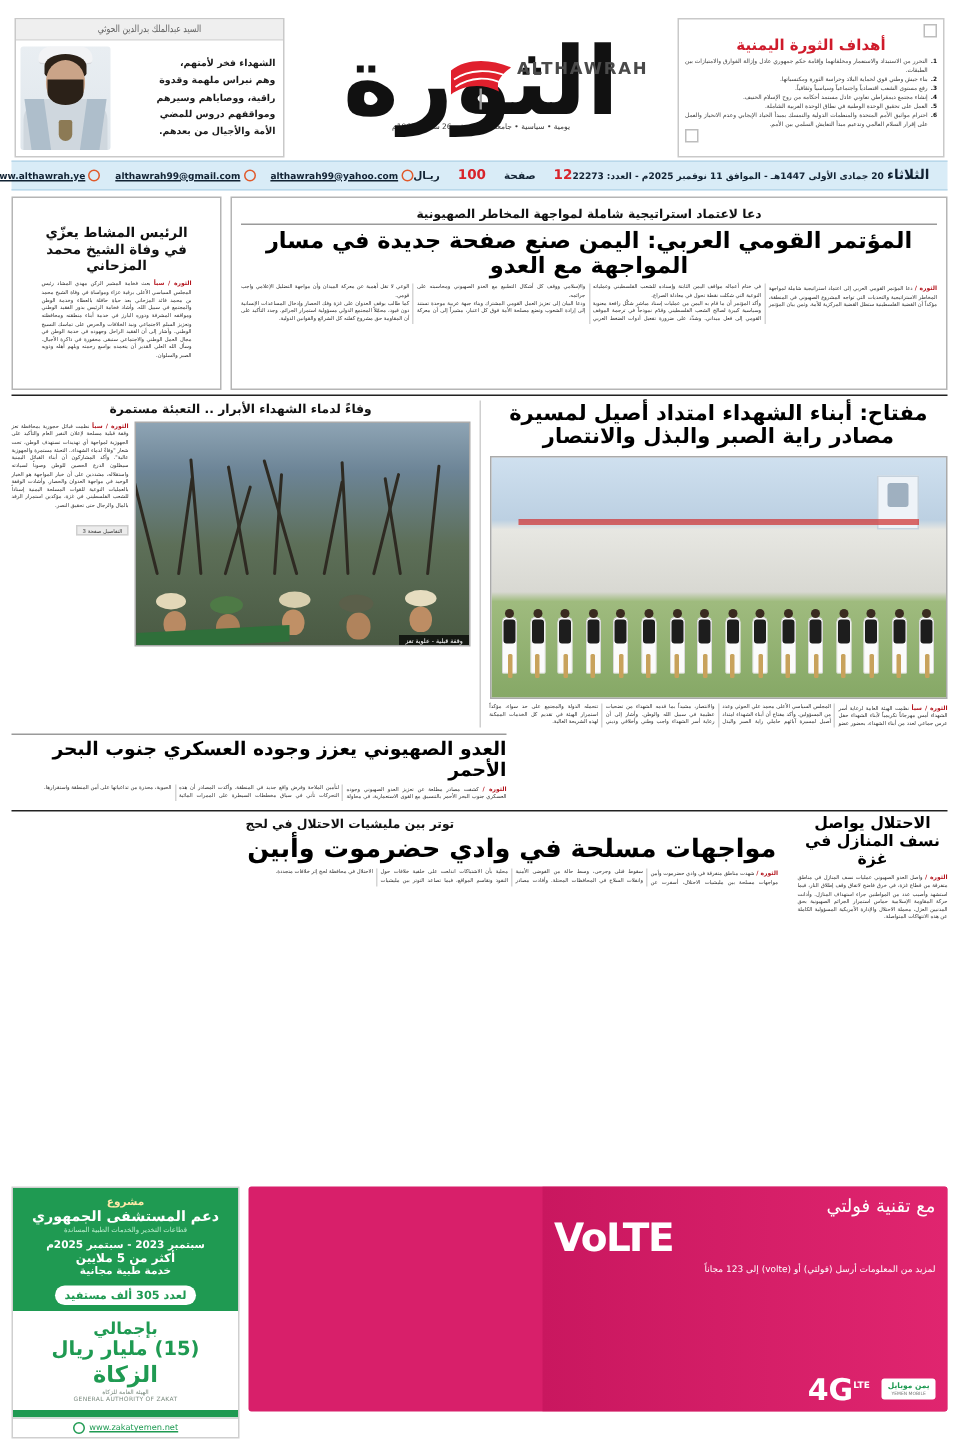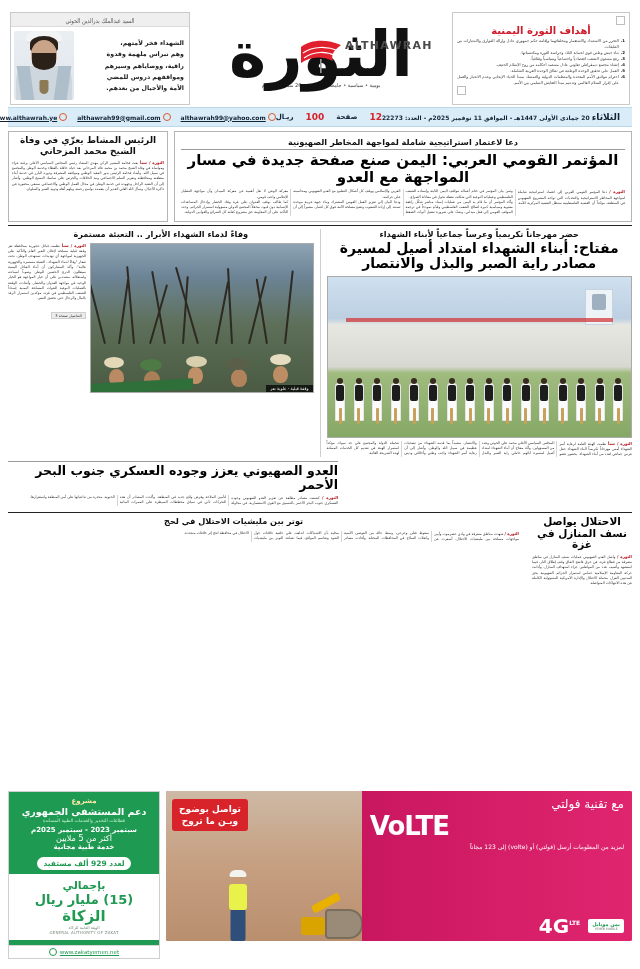--- a/index.html
+++ b/index.html
@@ -66,21 +66,21 @@
   .kicker{font-size:8.2px;font-weight:bold;color:#111;text-align:center;line-height:1.25;}
   .headline{font-weight:bold;color:#000;text-align:center;line-height:1.1;}
   .art-col{font-size:3.5px;line-height:1.5;color:#2d2d2d;text-align:justify;}
   .lead{color:#b3121b;font-weight:bold;font-size:4px;}
   .more{display:inline-block;background:#ececec;border:1px solid #cfcfcf;font-size:3.6px;padding:.5px 3px;color:#333;margin-top:2px;}
 
   .band{display:flex;gap:6px;padding:0 8px;box-sizing:border-box;}
 
   
   .topwrap{display:flex;gap:6px;padding:4px 8px 0 8px;box-sizing:border-box;}
-  .side-box{width:160px;border:1px solid #b5b5b5;padding:3px;box-sizing:border-box;}
+  .side-box{width:140px;border:1px solid #b5b5b5;padding:19px;box-sizing:border-box;}
   .side-box h3{margin:0 0 3px 0;font-size:9px;text-align:center;line-height:1.2;font-weight:bold;}
   .main-top{flex:1;border:1px solid #b5b5b5;padding:5px 6px;box-sizing:border-box;}
   .cols4{column-count:4;column-gap:5px;column-rule:1px solid #d5d5d5;}
   .cols3{column-count:3;column-gap:5px;column-rule:1px solid #d5d5d5;}
 
   
   .photo{position:relative;overflow:hidden;background:#b9c3cb;}
   .cap{position:absolute;bottom:0;inset-inline-start:0;background:rgba(0,0,0,.72);color:#fff;font-size:4.2px;padding:1px 4px;}
 
   
@@ -99,21 +99,21 @@
   .banner-red{position:absolute;top:26%;inset-inline-start:6%;width:88%;height:4px;background:#d03a3a;opacity:.75;}
   .vipbox{position:absolute;top:8%;inset-inline-start:6%;width:26px;height:34px;background:#eef3f8;border:1px solid #c6d2dd;}
   .vipbox b{display:block;margin:4px auto;width:14px;height:16px;background:#9fb0c0;border-radius:2px;}
 
   
   .ad-zakat{background:#1f9a52;color:#fff;text-align:center;border-radius:3px;padding:5px 4px;box-sizing:border-box;}
   .ad-zakat .t1{font-size:7px;font-weight:bold;color:#ffe9a8;}
   .ad-zakat .t2{font-size:9.5px;font-weight:bold;margin-top:1px;}
   .ad-zakat .t3{font-size:4.6px;color:#bff0d0;margin-top:1px;}
   .ad-zakat .t4{font-size:7px;font-weight:bold;margin-top:3px;}
-  .ad-zakat .t5{font-size:8px;font-weight:normal;}
+  .ad-zakat .t5{font-size:8px;font-weight:bold;}
   .ad-zakat .t6{font-size:7px;font-weight:bold;}
   .zk-pill{background:#fff;color:#1f9a52;border-radius:10px;font-size:7.5px;font-weight:bold;padding:2px 6px;display:inline-block;margin-top:3px;}
   .zk-white{background:#fff;color:#1f9a52;margin:4px -4px 0 -4px;padding:5px 4px;}
   .zk-white .big1{font-size:11px;font-weight:bold;color:#1f9a52;}
   .zk-white .big2{font-size:13px;font-weight:bold;color:#1f9a52;}
   .zk-logo{font-size:15px;font-weight:bold;color:#1f9a52;letter-spacing:-1px;}
   .zk-logo-sub{font-size:4px;color:#7a8a7f;letter-spacing:.2px;}
   .zk-url{background:#fff;border-top:1px solid #d8d8d8;color:#1f9a52;font-size:5.5px;padding:2px;display:flex;align-items:center;justify-content:center;gap:3px;direction:ltr;}
 
   .ad-volt{position:relative;overflow:hidden;background:#d81f6a;border-radius:2px;}
@@ -262,21 +262,20 @@
       <h3>الرئيس المشاط يعزّي في وفاة الشيخ محمد المزحاني</h3>
       <div class="art-col"><span class="lead">الثورة / سبأ</span> <span>بعث فخامة المشير الركن مهدي المشاد رئيس المجلس السياسي الأعلى برقية عزاء ومواساة في وفاة الشيخ محمد بن محمد فائد المزحاني بعد حياة حافلة بالعطاء وخدمة الوطن والمجتمع في سبيل الله. وأشاد فخامة الرئيس بدور الفقيد الوطني ومواقفه المشرفة ودوره البارز في خدمة أبناء منطقته ومحافظته وتعزيز السلم الاجتماعي ونبذ الخلافات والحرص على تماسك النسيج الوطني. وأشار إلى أن الفقيد الراحل وجهوده في خدمة الوطن في مجال العمل الوطني والاجتماعي ستبقى محفورة في ذاكرة الأجيال. وسأل الله العلي القدير أن يتغمده بواسع رحمته ويلهم أهله وذويه الصبر والسلوان.</span></div>
     </div>
   </div>
 
   <div class="rule"></div>
 
   <div class="band">
 
     <div style="flex:1;">
-      <div class="kicker">حضر مهرجاناً تكريمياً وعرساً جماعياً لأبناء الشهداء</div>
       <div class="headline" style="font-size:14px;margin-top:2px;">مفتاح: أبناء الشهداء امتداد أصيل لمسيرة مصادر راية الصبر والبذل والانتصار</div>
       <div class="photo stadium" style="height:160px;margin-top:4px;border:1px solid #aaa;">
         <div class="vipbox">
             <b></b>
           </div>
         <div class="banner-red"></div>
         <div class="stad-row">
           <div class="groom">
               <i></i>
               <u></u>
@@ -422,48 +421,32 @@
 
     <div style="width:100px;">
       <div class="headline" style="font-size:10.5px;letter-spacing:.5px;">الاحتلال يواصل نسف المنازل في غزة</div>
       <div class="art-col" style="margin-top:3px;"><span class="lead">الثورة /</span> <span>واصل العدو الصهيوني عمليات نسف المنازل في مناطق متفرقة من قطاع غزة، في خرق فاضح لاتفاق وقف إطلاق النار، فيما استشهد وأصيب عدد من المواطنين جراء استهداف المنازل. وأدانت حركة المقاومة الإسلامية حماس استمرار الجرائم الصهيونية بحق المدنيين العزل، محملة الاحتلال والإدارة الأمريكية المسؤولية الكاملة عن هذه الانتهاكات المتواصلة.</span></div>
     </div>
 
     <div class="sep-v"></div>
 
     <div style="flex:1;">
       <div class="kicker" style="text-align:left;">توتر بين مليشيات الاحتلال في لحج</div>
+      <div class="headline" style="font-size:17px;margin-top:2px;">مواجهات مسلحة في وادي حضرموت وأبين</div>
       <div class="cols4" style="margin-top:4px;">
         <div class="art-col"><span class="lead">الثورة /</span> <span>شهدت مناطق متفرقة في وادي حضرموت وأبين مواجهات مسلحة بين مليشيات الاحتلال، أسفرت عن سقوط قتلى وجرحى، وسط حالة من الفوضى الأمنية وانفلات السلاح في المحافظات المحتلة. وأفادت مصادر محلية بأن الاشتباكات اندلعت على خلفية خلافات حول النفوذ وتقاسم المواقع، فيما تصاعد التوتر بين مليشيات الاحتلال في محافظة لحج إثر خلافات متجددة.</span></div>
       </div>
     </div>
 
     <div style="width:150px;"></div>
   </div>
 
   <div class="band" style="position:absolute;bottom:10px;inset-inline-start:0;width:640px;gap:6px;">
 
     <div class="ad-volt" style="flex:1;height:150px;">
-      <div class="volt-right">
-        <div class="excav">
-          <div class="ex-arm"></div>
-            <div class="ex-body"></div>
-            <div class="ex-buck"></div>
-        </div>
-        <div class="worker">
-          <div class="w-legs"></div>
-            <div class="w-vest"></div>
-            <div class="w-head"></div>
-            <div class="w-hat"></div>
-        </div>
-        <div class="tag-red">
-          <div>تواصل بوضوح</div>
-          <div>ويـن ما تروح</div>
-        </div>
-      </div>
       <div class="volt-left">
         <div class="volt-t1">مع تقنية فولتي</div>
         <div class="volt-logo">VoLTE</div>
         <div class="volt-t2">لمزيد من المعلومات أرسل (فولتي) أو (volte) إلى 123 مجاناً</div>
         <div class="volt-bottom">
           <div class="yem-logo">
             <div class="y1">يمن موبايل</div>
             <div class="y2">YEMEN MOBILE</div>
           </div>
           <div class="fourg"><span>4G</span><sup>LTE</sup></div>
@@ -472,21 +455,21 @@
     </div>
 
     <div style="width:150px;border:1px solid #cfcfcf;display:flex;flex-direction:column;">
       <div class="ad-zakat" style="flex:1;border-radius:0;">
         <div class="t1">مشروع</div>
         <div class="t2">دعم المستشفى الجمهوري</div>
         <div class="t3">قطاعات التخدير والخدمات الطبية المساندة</div>
         <div class="t4">سبتمبر 2023 - سبتمبر 2025م</div>
         <div class="t5">أكثر من 5 ملايين</div>
         <div class="t6">خدمة طبية مجانية</div>
-        <div class="zk-pill">لعدد 929 ألف مستفيد</div>
+        <div class="zk-pill">لعدد 305 ألف مستفيد</div>
         <div class="zk-white">
           <div class="big1">بإجمالي</div>
           <div class="big2">(15) مليار ريال</div>
           <div class="zk-logo">الزكاة</div>
           <div class="zk-logo-sub">الهيئة العامة للزكاة</div>
           <div class="zk-logo-sub">GENERAL AUTHORITY OF ZAKAT</div>
         </div>
       </div>
       <a class="zk-url" href="#">
         <i class="dot-ic" style="border-color:#1f9a52"></i>

